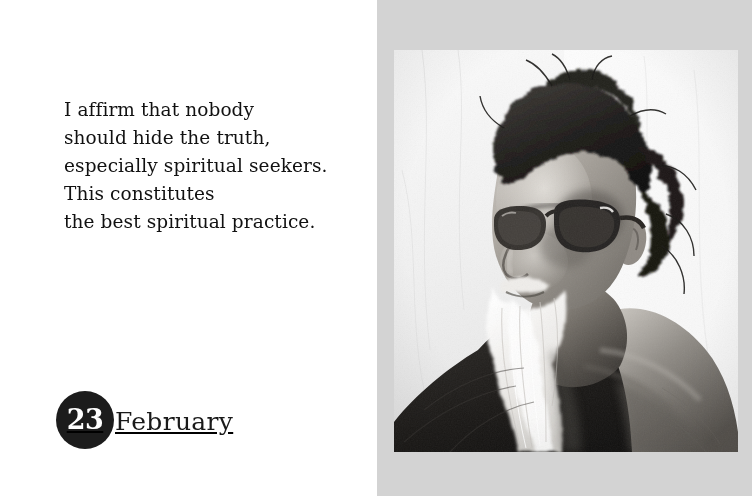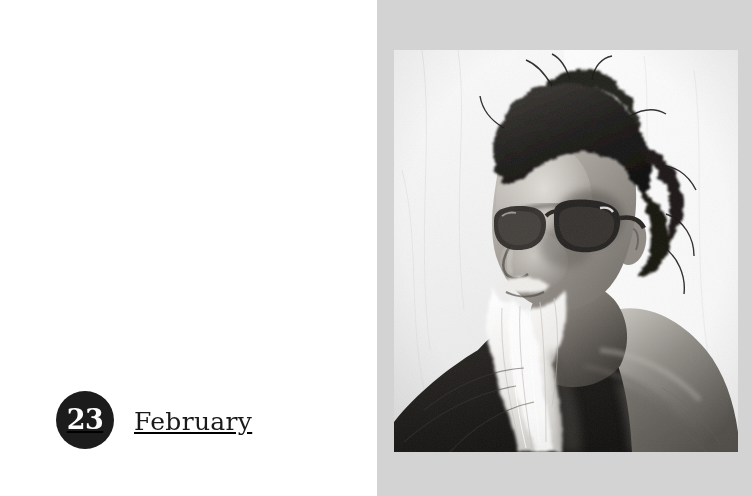--- a/index.html
+++ b/index.html
@@ -73,21 +73,21 @@
     color: #ffffff;
     letter-spacing: -0.5px;
     line-height: 1;
     position: relative;
     top: -1px;
   }
   #month-name {
     font-family: "DejaVu Serif", "Liberation Serif", serif;
     font-size: 25px;
     color: #1a1a1a;
-    margin-left: 20px;
+    margin-left: 1px;
     letter-spacing: 0.3px;
     line-height: 1;
     position: relative;
     top: 1px;
   }
 
   
   #right-panel {
     position: absolute;
     left: 377px;
@@ -113,20 +113,27 @@
     height: 402px;
   }
 </style>
 </head>
 <body>
 
 <div id="page">
 
   <div id="left-panel">
 
+    <div id="quote-block">
+      <div class="quote-line">I affirm that nobody</div>
+      <div class="quote-line">should hide the truth,</div>
+      <div class="quote-line">especially spiritual seekers.</div>
+      <div class="quote-line">This constitutes</div>
+      <div class="quote-line">the best spiritual practice.</div>
+    </div>
 
     <div id="date-footer">
       <div id="day-badge">
         <span id="day-number">23</span>
       </div>
       <span id="month-name">February</span>
     </div>
 
   </div>
 

